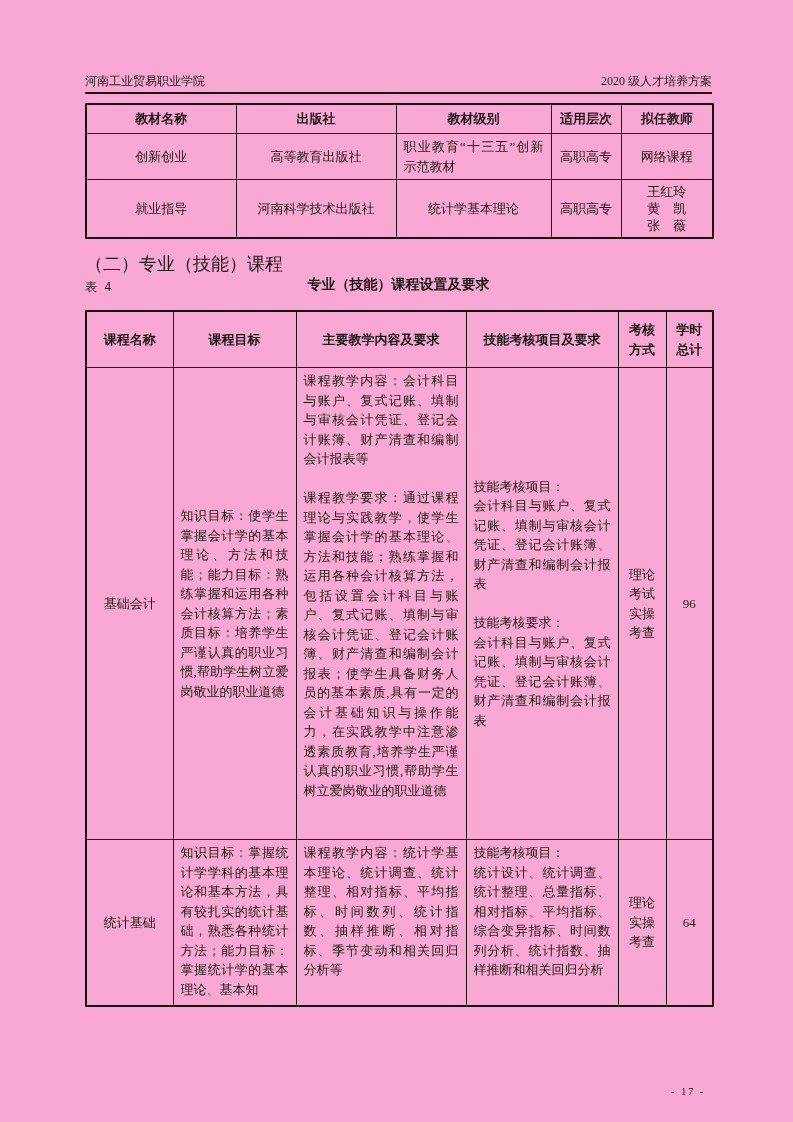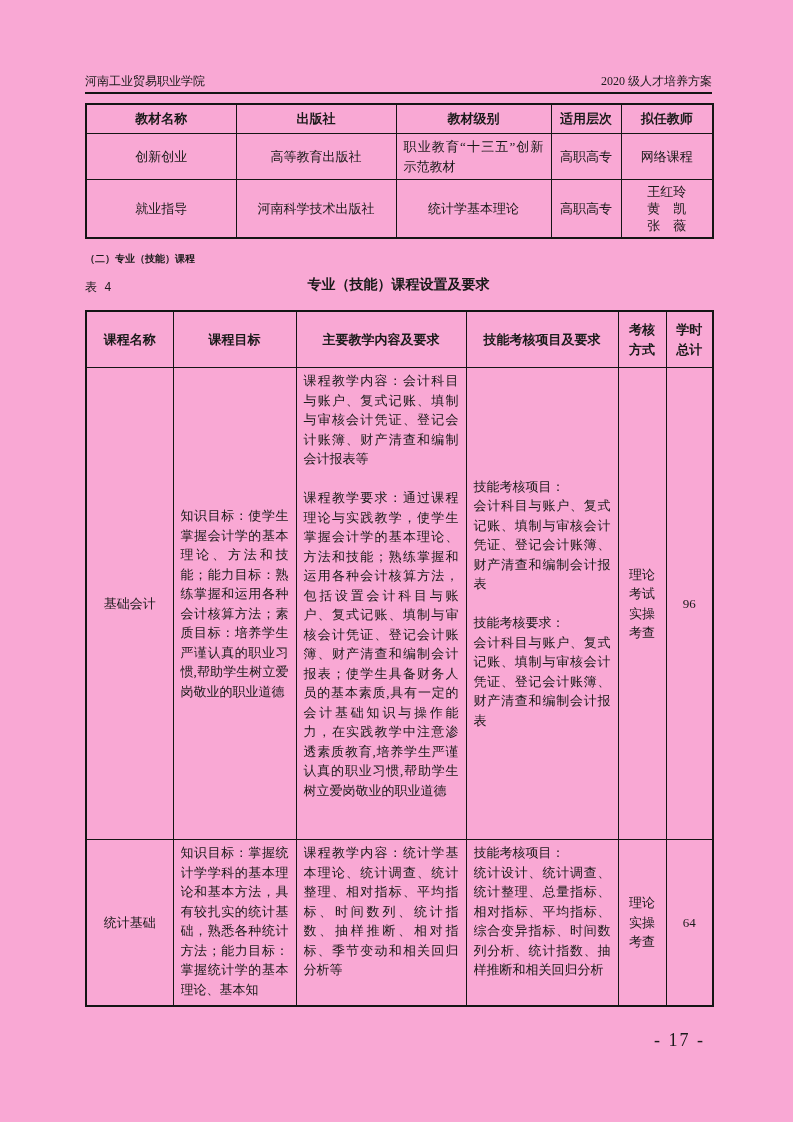--- a/index.html
+++ b/index.html
@@ -27,32 +27,32 @@
   .cell-top { vertical-align:top !important; }
 
   .materials { position:absolute; top:103px; left:85px;padding-left:28px; }
   .materials th { font-weight:bold; text-align:center; height:22px; }
   .materials td { text-align:center; }
   .materials td.justify { text-align:justify; }
   .materials tr.m-r1 { height:46px; }
   .materials tr.m-r2 { height:52px; }
   .teachers { line-height:17px !important; }
 
-  .section-heading { position:absolute; top:252px; left:85px; font-weight:bold; font-size:10px; }
+  .section-heading { position:absolute; top:252px; left:85px; font-weight:normal; font-size:18px; }
   .caption-row { position:absolute; top:276px; left:85px; width:627px; height:20px;font-family:Liberation Mono, monospace; }
   .tbl-label { position:absolute; left:0; top:3px; font-size:12px; }
   .tbl-title { display:block; text-align:center; font-weight:bold; font-size:14px; }
 
   .skills { position:absolute; top:310px; left:85px; }
   .skills th { font-weight:bold; text-align:center; white-space:pre-line; height:49px; }
   .skills tr.s-r1 { height:472px; }
   .skills tr.s-r2 { height:166px; }
   .clip2 { max-height:154px; overflow:hidden; }
 
-  .page-number { position:absolute; top:1030px; right:88px; font-size:18px; letter-spacing:2px; }
+  .page-number { position:absolute; top:1086px; right:88px; font-size:10px; letter-spacing:2px; }
 </style>
 </head>
 <body>
 
 <div class="page">
 
   <div class="page-header">
     <span>河南工业贸易职业学院</span>
     <span>2020 级人才培养方案</span>
   </div>

